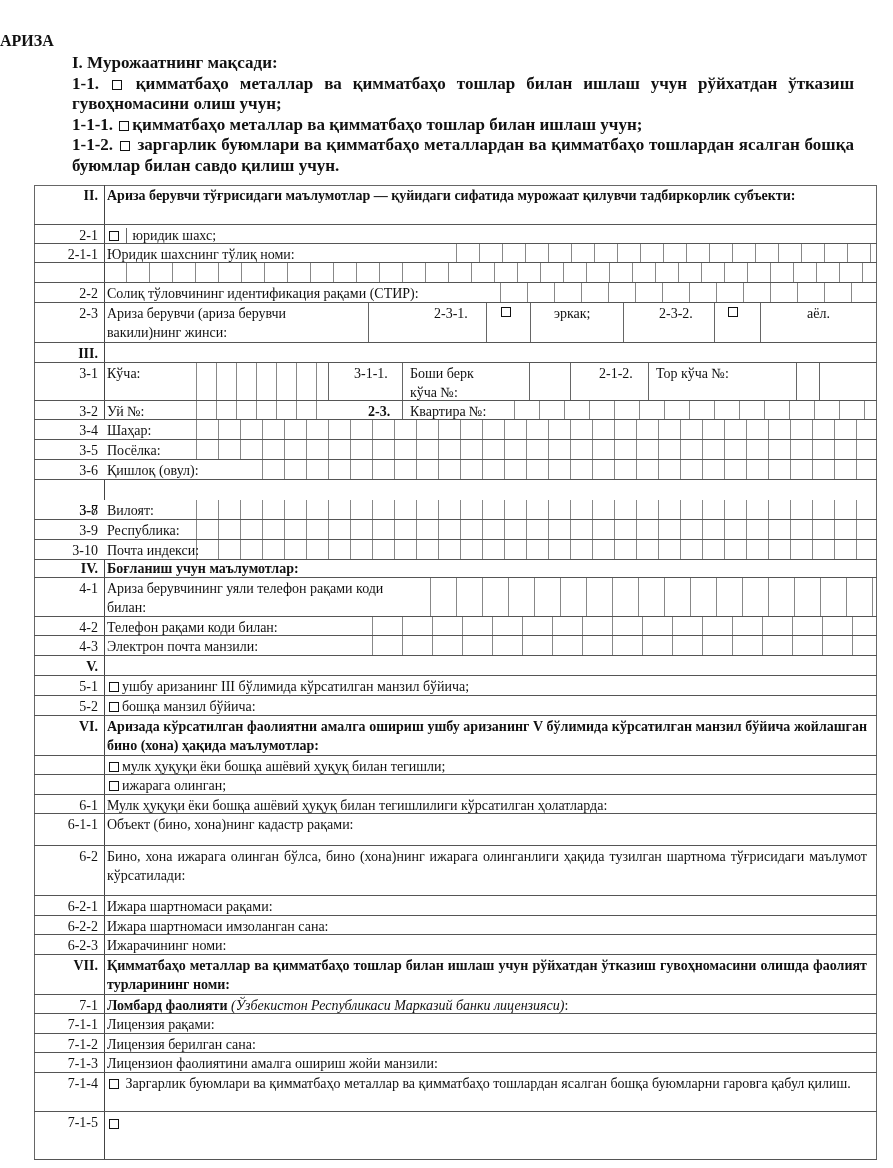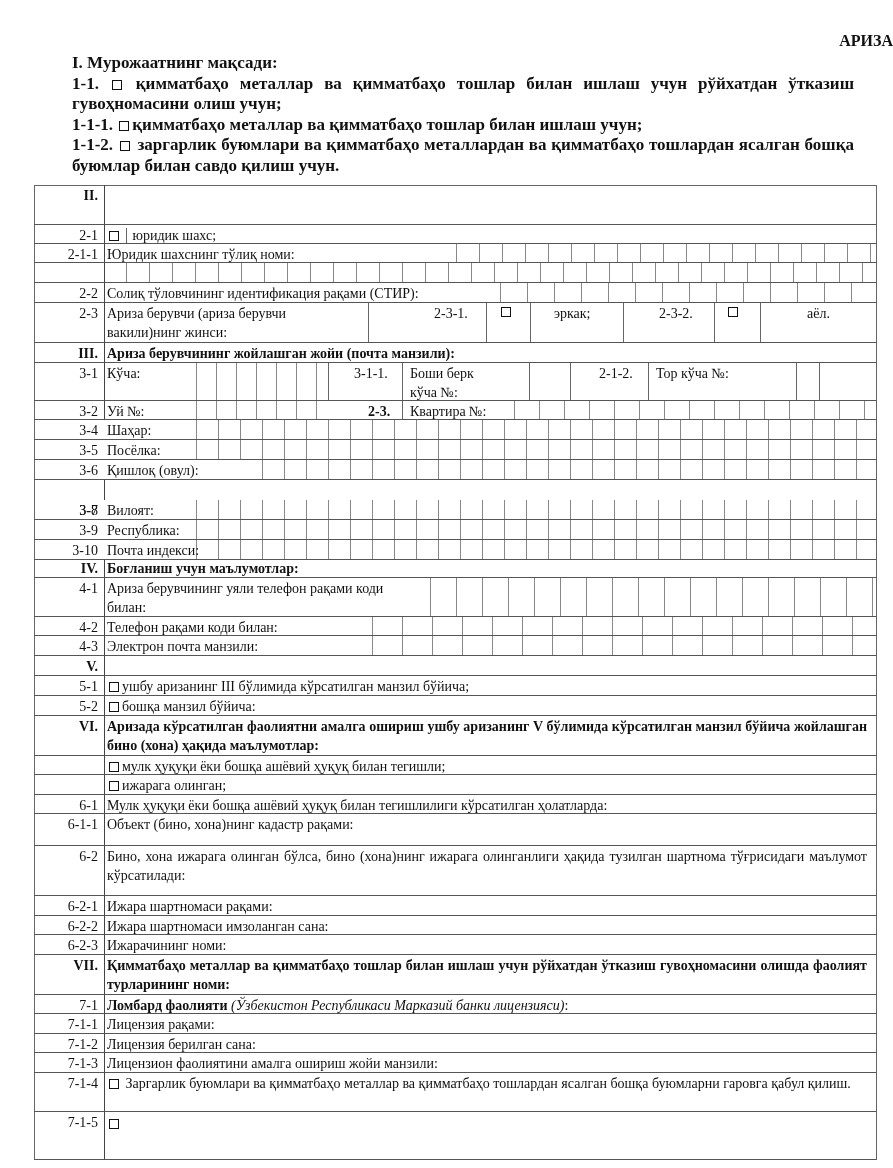--- a/index.html
+++ b/index.html
@@ -1,17 +1,17 @@
 <!DOCTYPE html>
 <html><head>
 <meta charset="utf-8">
 <style>
   html,body{margin:0;padding:0;background:#fff;}
   body{width:893px;height:1168px;position:relative;overflow:hidden;font-family:"Liberation Serif","DejaVu Serif",serif;color:#111;}
-  .title{position:absolute;left:0;width:893px;top:32px;text-align:right;font-weight:bold;font-size:16px;}
+  .title{position:absolute;left:0;width:893px;top:32px;text-align:left;font-weight:bold;font-size:16px;}
   .intro{position:absolute;left:72px;width:782px;top:53px;font-weight:bold;font-size:17px;line-height:20.5px;}
   .intro p{margin:0;text-align:justify;}
   .chk{display:inline-block;width:10px;height:10px;border:1.3px solid #111;vertical-align:-1px;margin:0 3px 0 2px;box-sizing:border-box;}
   .row{position:absolute;left:34px;width:843px;border-bottom:1px solid #555;box-sizing:border-box;}
   .num{position:absolute;left:0;width:64px;text-align:right;font-size:14px;line-height:19px;top:1px;}
   .num.b{font-weight:bold;}
   .txt{position:absolute;left:73px;font-size:14px;line-height:19px;top:1px;}
   .txt.b{font-weight:bold;}
   .txt.j{width:760px;text-align:justify;}
   .vline{position:absolute;top:0;bottom:0;width:0;border-left:1px solid #666;}
@@ -30,20 +30,21 @@
   <p><span>1-1.</span> <span class="chk"></span> <span>қимматбаҳо металлар ва қимматбаҳо тошлар билан ишлаш учун рўйхатдан ўтказиш гувоҳномасини олиш учун;</span></p>
   <p><span>1-1-1.</span> <span class="chk"></span><span>қимматбаҳо металлар ва қимматбаҳо тошлар билан ишлаш учун;</span></p>
   <p><span>1-1-2.</span> <span class="chk"></span> <span>заргарлик буюмлари ва қимматбаҳо металлардан ва қимматбаҳо тошлардан ясалган бошқа буюмлар билан савдо қилиш учун.</span></p>
 </div>
 
 <div class="frame"></div>
 <div class="colsep"></div>
 
 <div class="row" style="top:185px;height:40px;">
   <div class="num b">II.</div>
+  <div class="txt b j">Ариза берувчи тўғрисидаги маълумотлар — қуйидаги сифатида мурожаат қилувчи тадбиркорлик субъекти:</div>
 </div>
 <div class="row" style="top:225px;height:19px;">
   <div class="num">2-1</div>
   <div class="txt"><span class="chk"></span> <span style="border-left:1px solid #666;padding-left:6px;">юридик шахс;</span></div>
 </div>
 <div class="row" style="top:244px;height:19px;">
   <div class="num">2-1-1</div>
   <div class="txt">Юридик шахснинг тўлиқ номи:</div>
   <div style="position:absolute;left:400px;right:0;top:0;bottom:0;background:repeating-linear-gradient(90deg,transparent 0 22px,#888 22px 23px);"></div>
 </div>
@@ -67,21 +68,20 @@
   <div class="vline" style="left:589px;"></div>
   <div class="lbl" style="left:625px;top:1px;">2-3-2.</div>
   <div class="vline" style="left:680px;"></div>
   <span class="chk" style="position:absolute;left:692px;top:4px;"></span>
   <div class="vline" style="left:726px;"></div>
   <div class="lbl" style="left:773px;top:1px;">аёл.</div>
 </div>
 
 <div class="row" style="top:343px;height:20px;">
   <div class="num b">III.</div>
-  <div class="txt b">Ариза берувчининг жойлашган жойи (почта манзили):</div>
 </div>
 <div class="row" style="top:363px;height:38px;">
   <div class="num">3-1</div>
   <div class="txt">Кўча:</div>
   <div style="position:absolute;left:162px;width:132px;top:0;bottom:0;background:repeating-linear-gradient(90deg,#888 0 1px,transparent 1px 20px);"></div>
   <div class="vline" style="left:294px;"></div>
   <div class="lbl" style="left:320px;top:1px;">3-1-1.</div>
   <div class="vline" style="left:368px;"></div>
   <div class="lbl" style="left:376px;top:1px;width:80px;">Боши берк кўча №:</div>
   <div style="position:absolute;left:495px;width:40px;top:0;bottom:0;border-left:1px solid #666;border-right:1px solid #666;"></div>

